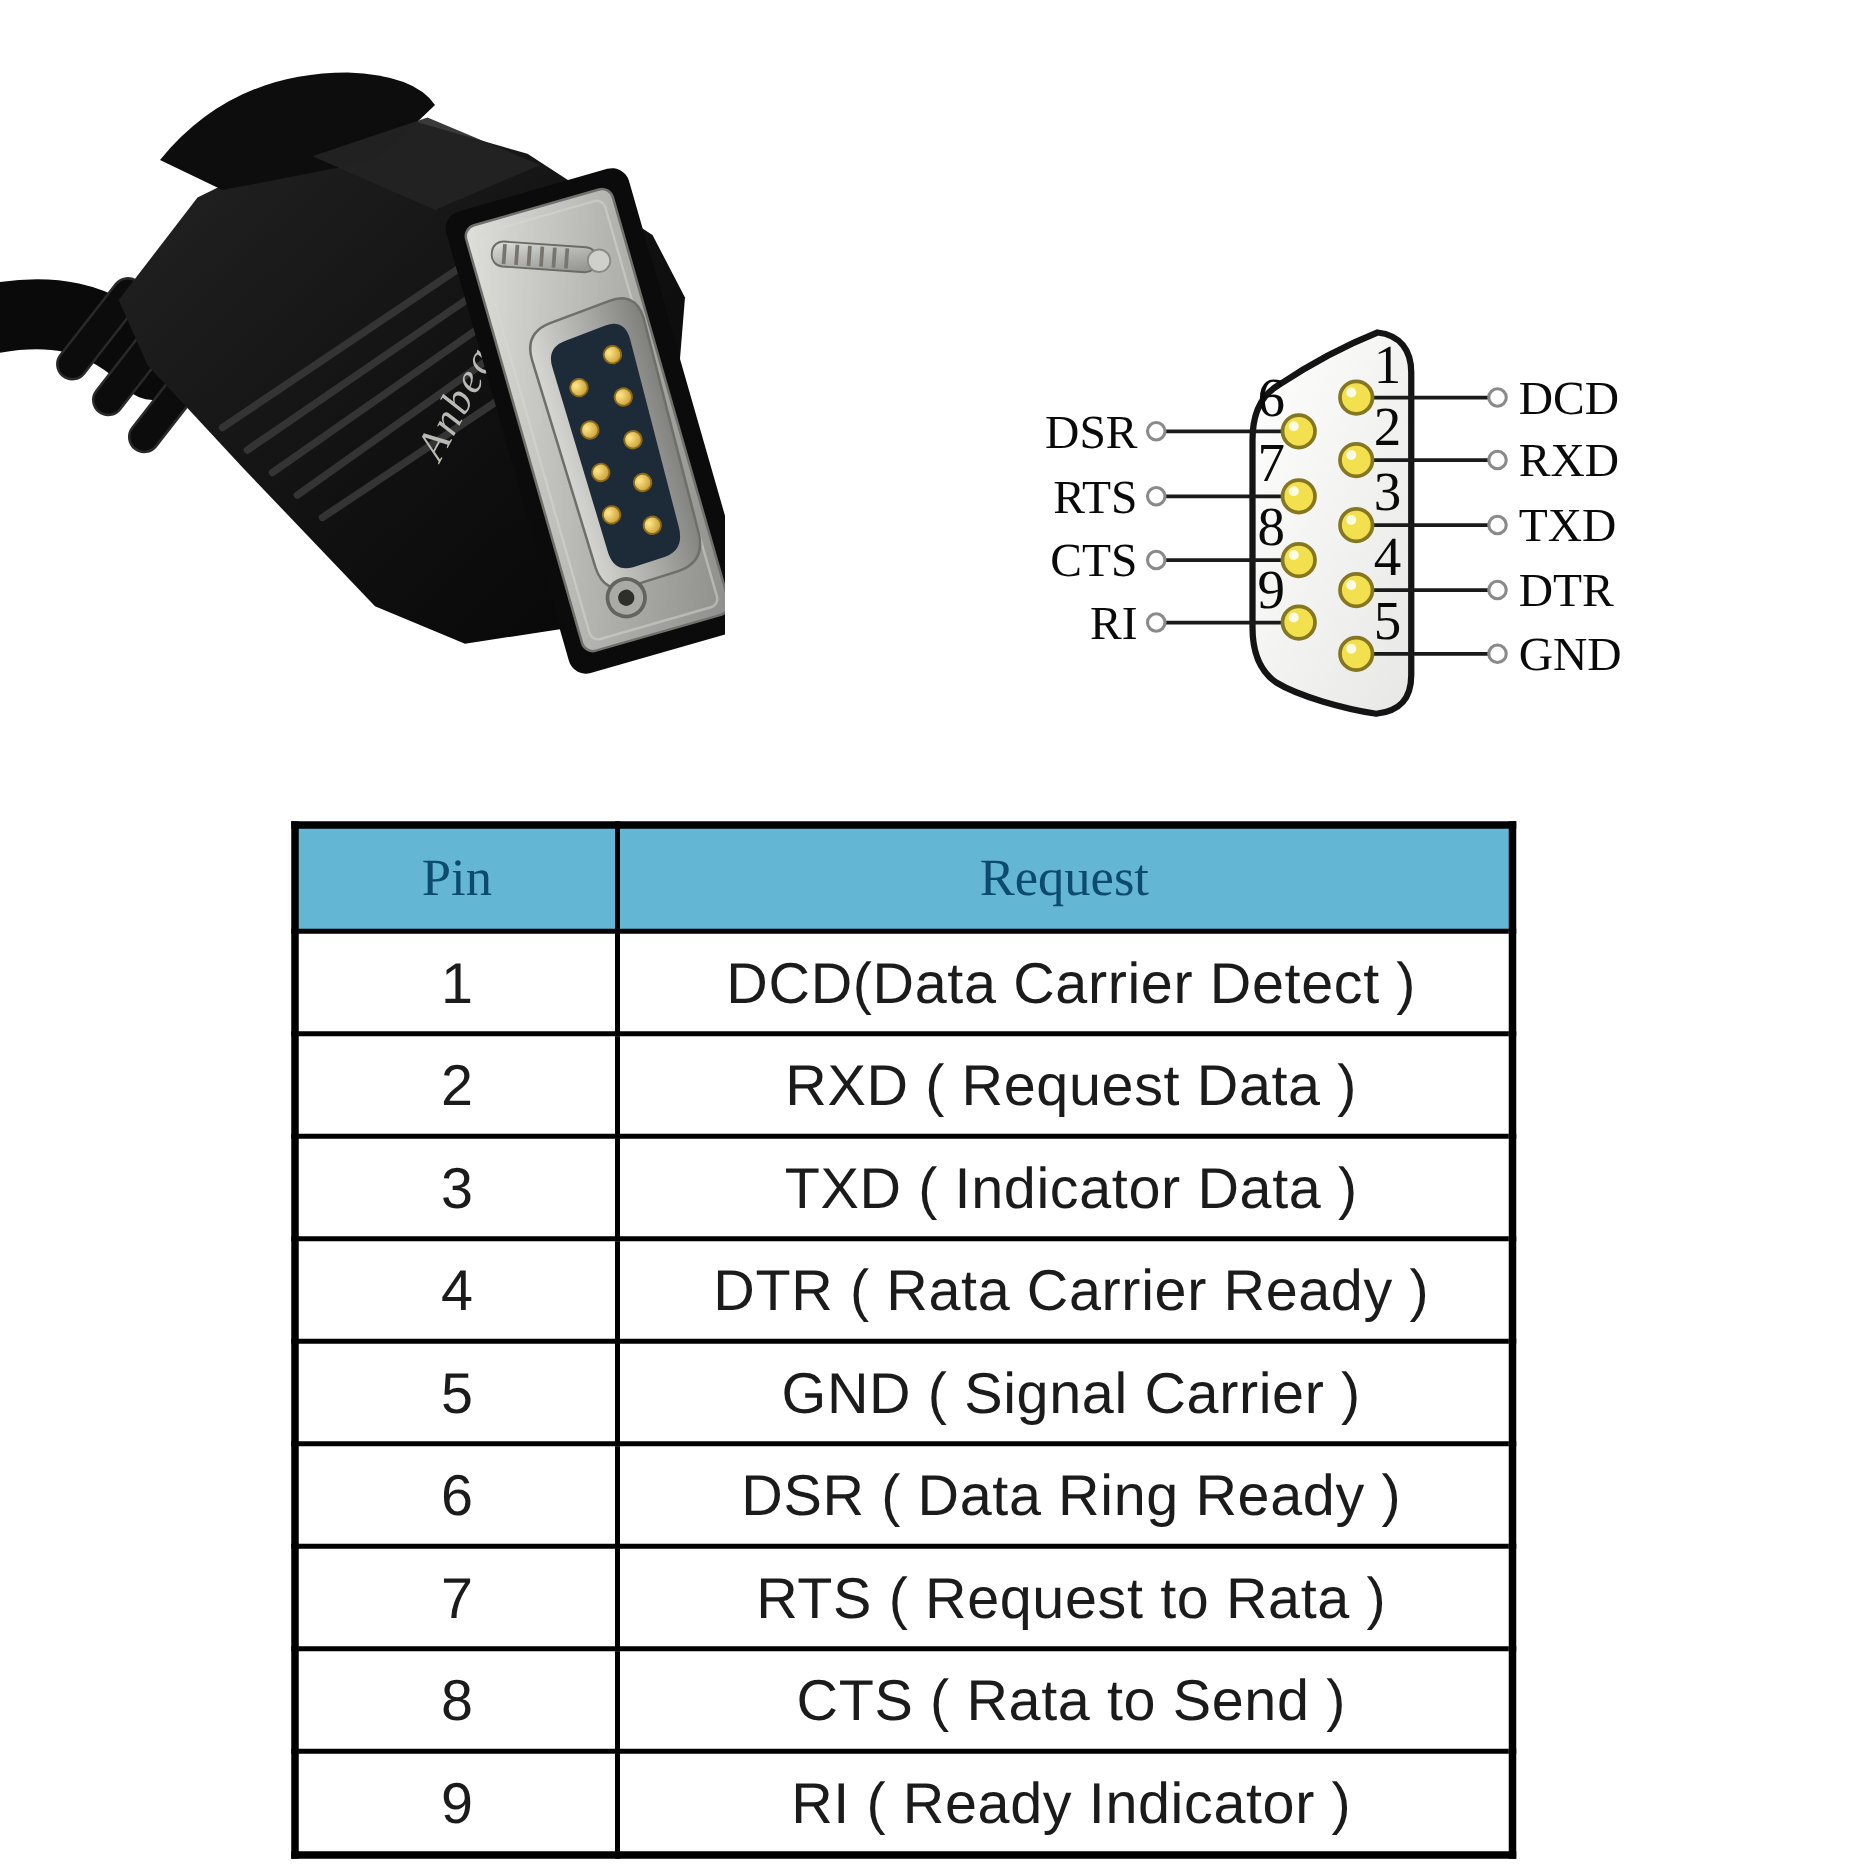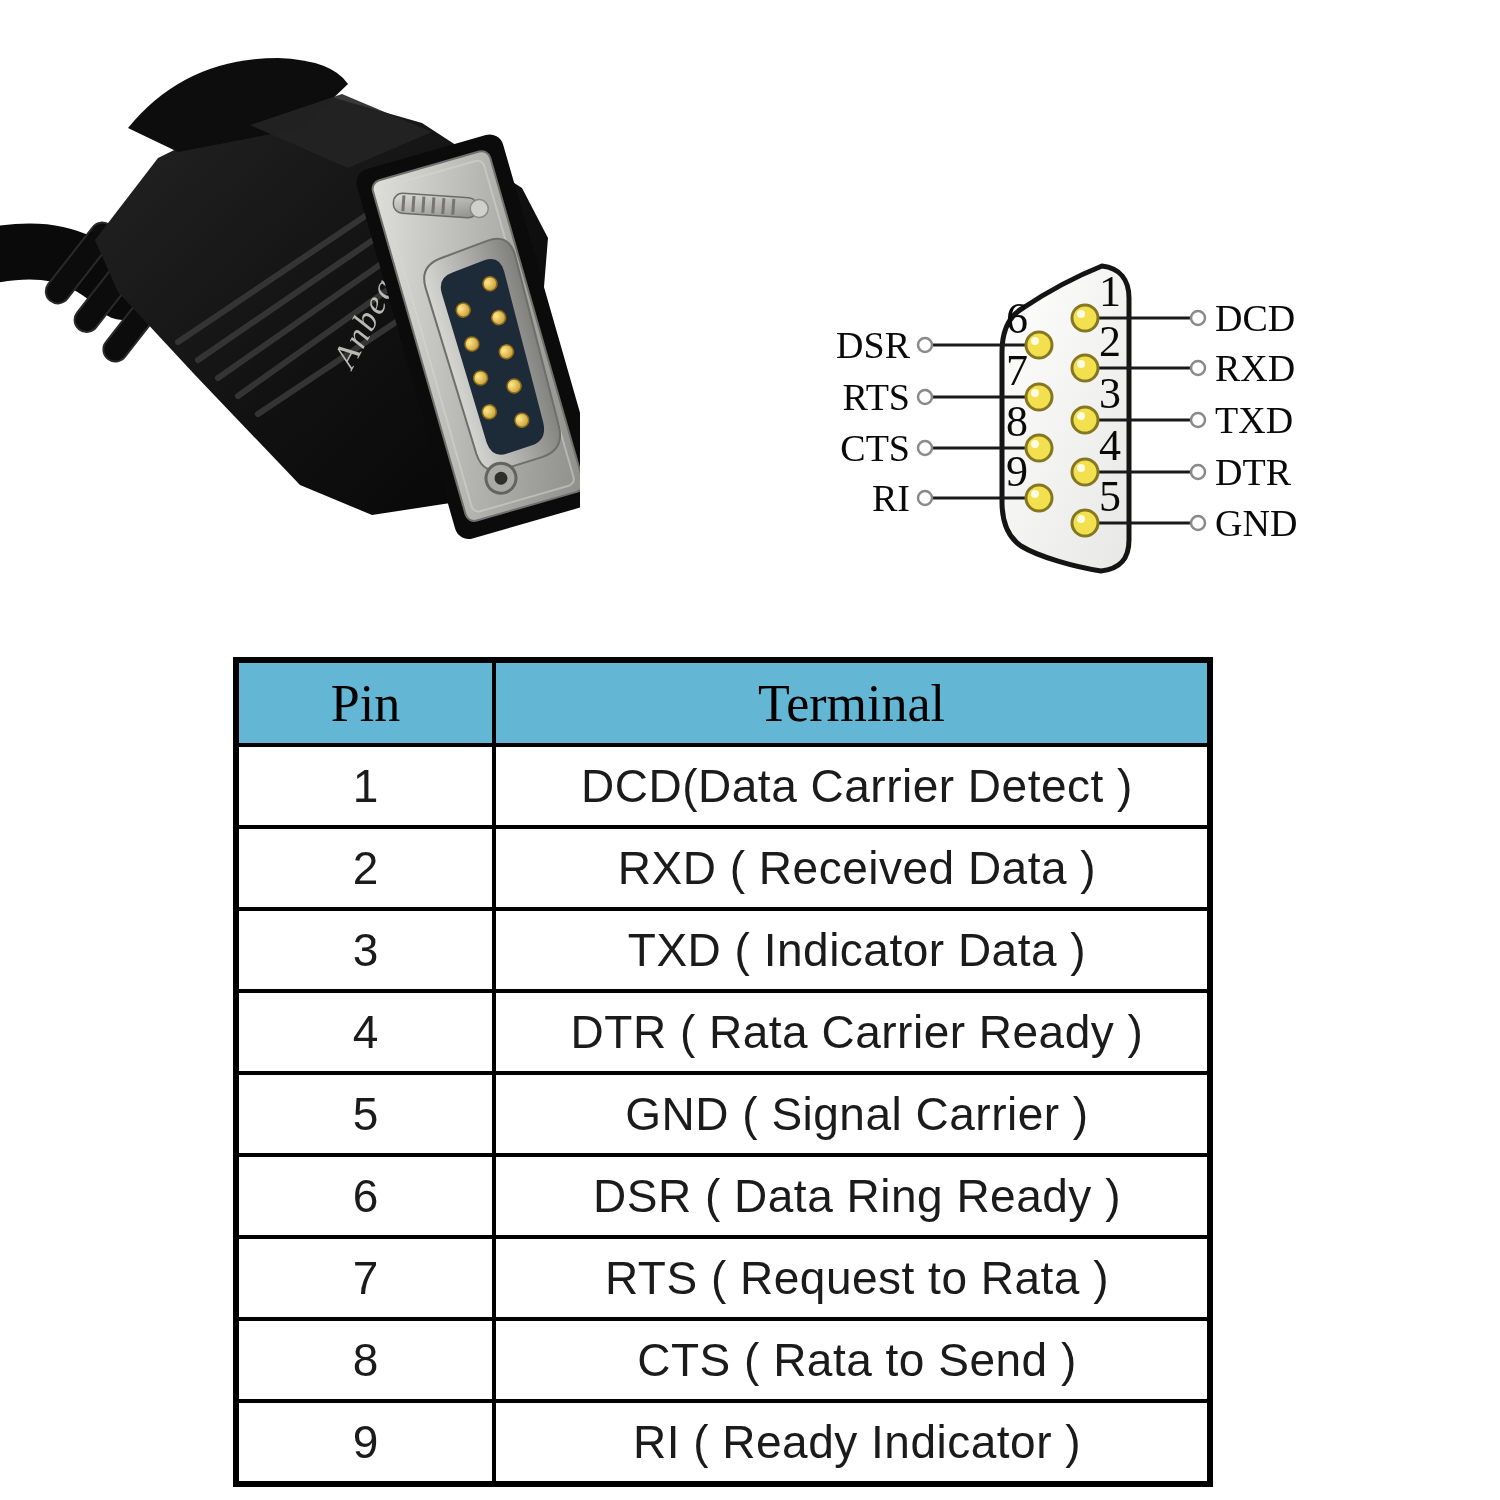--- a/index.html
+++ b/index.html
@@ -22,21 +22,21 @@
   .pin-dot{fill:#f3e04e;stroke:#857722;stroke-width:3;}
   
   .pin-table{
     position:absolute;left:233px;top:657px;width:980px;
     border-collapse:collapse;table-layout:fixed;
     border:6px solid #000;
   }
   .pin-table th{
     height:78px;background:#63b6d4;
     font-family:"Liberation Serif","DejaVu Serif",serif;
-    font-weight:normal;font-size:52px;color:#000000;
+    font-weight:normal;font-size:42px;color:#0c4a6e;
     border:4px solid #000;text-align:center;
   }
   .pin-table td{
     height:76px;border:4px solid #000;font-size:46px;color:#1b1b1b;
     font-family:"Liberation Sans","DejaVu Sans",sans-serif;
   }
   .pin-table td.pin-cell{text-align:center;}
   .pin-table td.fn-cell{text-align:center;padding-left:12px;letter-spacing:0.5px;}
   .pin-table col.c1{width:258px;}
 </style>
@@ -235,31 +235,31 @@
   </svg>
 
   <table class="pin-table">
     <colgroup>
         <col class="c1">
         <col>
       </colgroup>
     <thead>
       <tr>
         <th>Pin</th>
-        <th>Terminal</th>
+        <th>Request</th>
       </tr>
     </thead>
     <tbody>
       <tr>
         <td class="pin-cell">1</td>
         <td class="fn-cell">DCD(Data Carrier Detect )</td>
       </tr>
       <tr>
         <td class="pin-cell">2</td>
-        <td class="fn-cell">RXD ( Received Data )</td>
+        <td class="fn-cell">RXD ( Request Data )</td>
       </tr>
       <tr>
         <td class="pin-cell">3</td>
         <td class="fn-cell">TXD ( Indicator Data )</td>
       </tr>
       <tr>
         <td class="pin-cell">4</td>
         <td class="fn-cell">DTR ( Rata Carrier Ready )</td>
       </tr>
       <tr>

